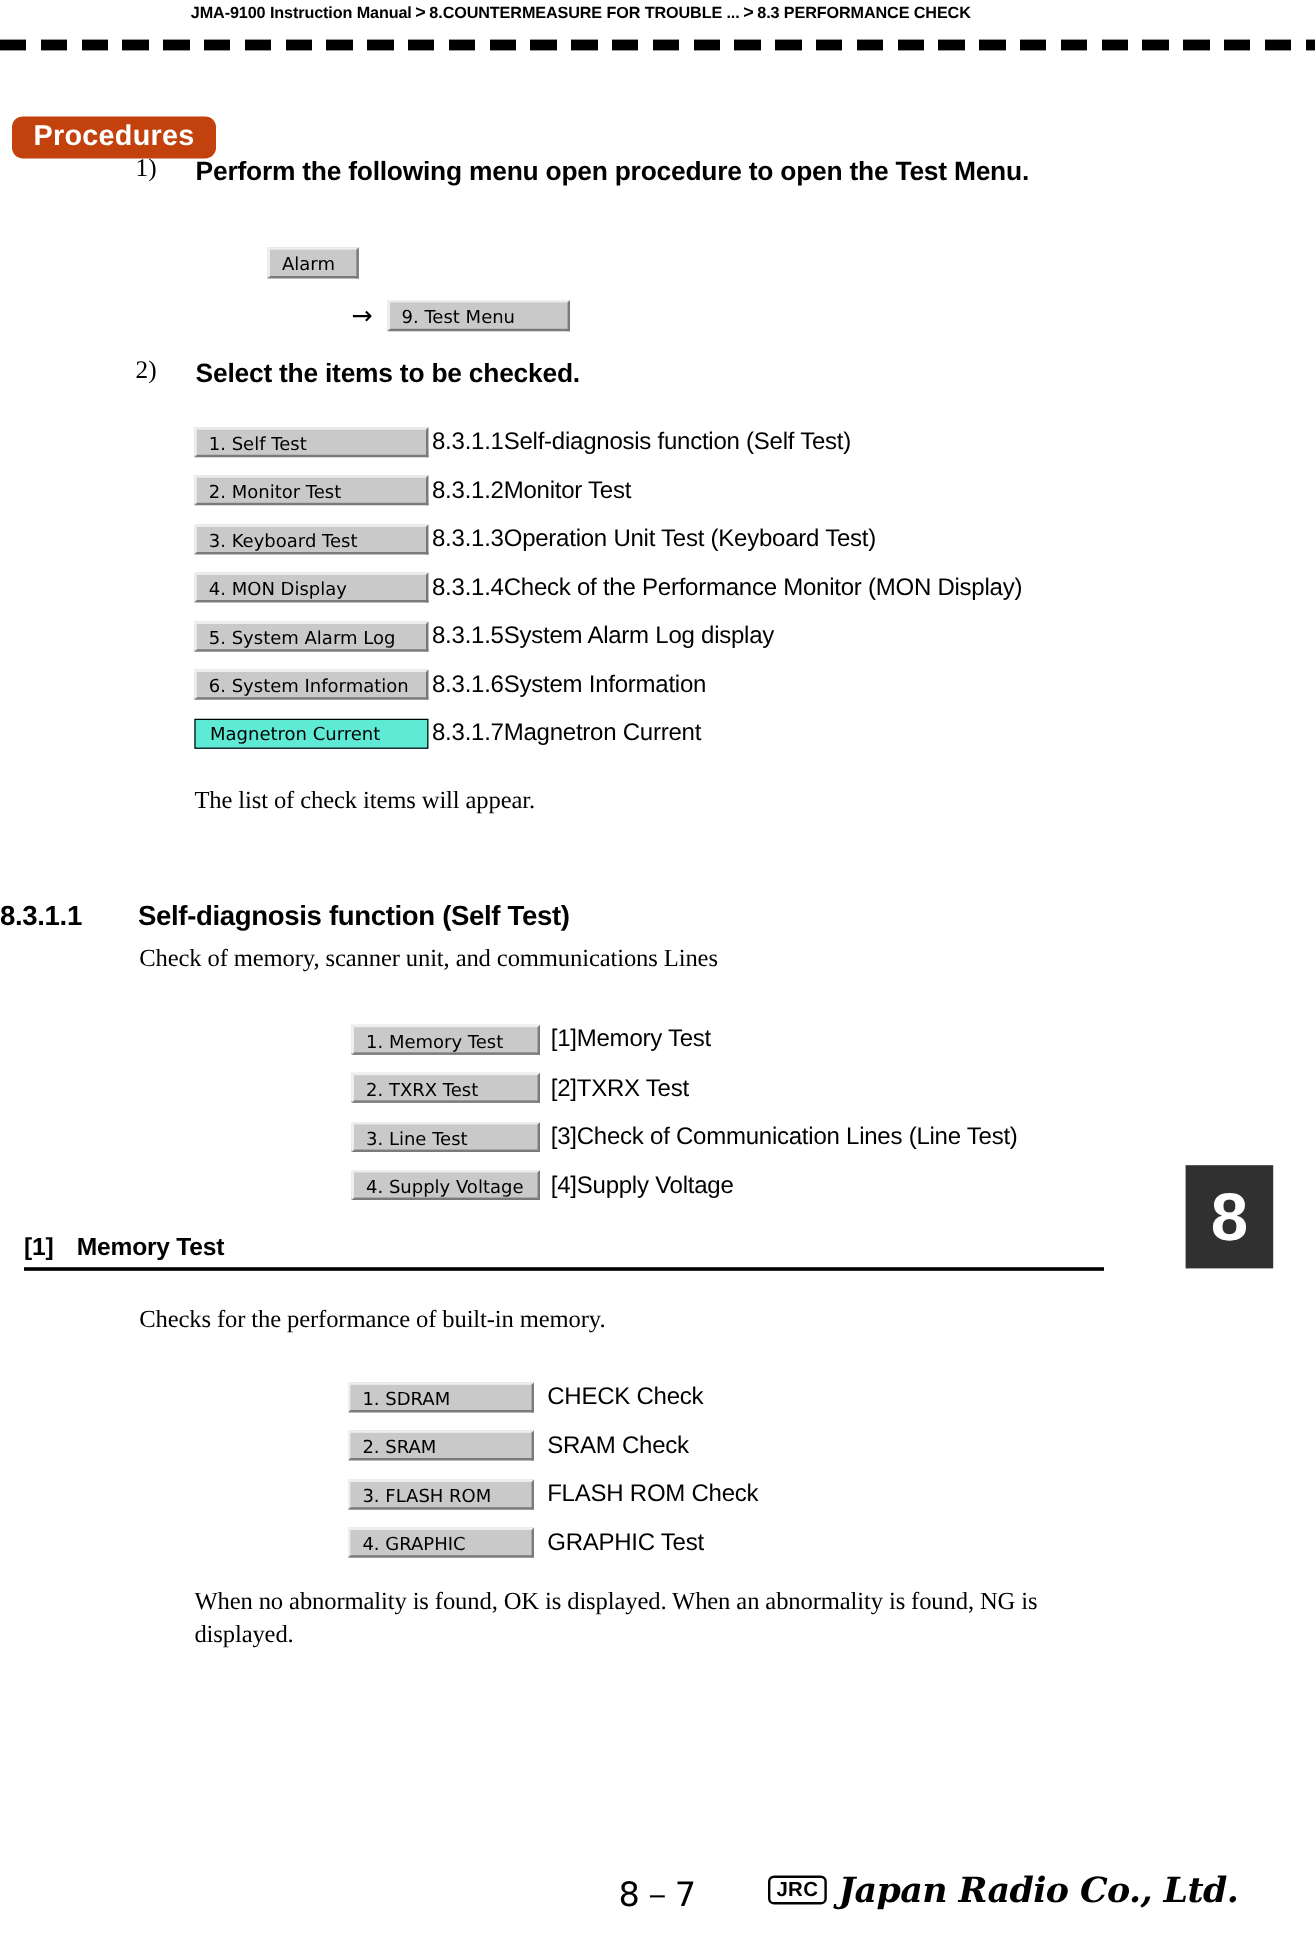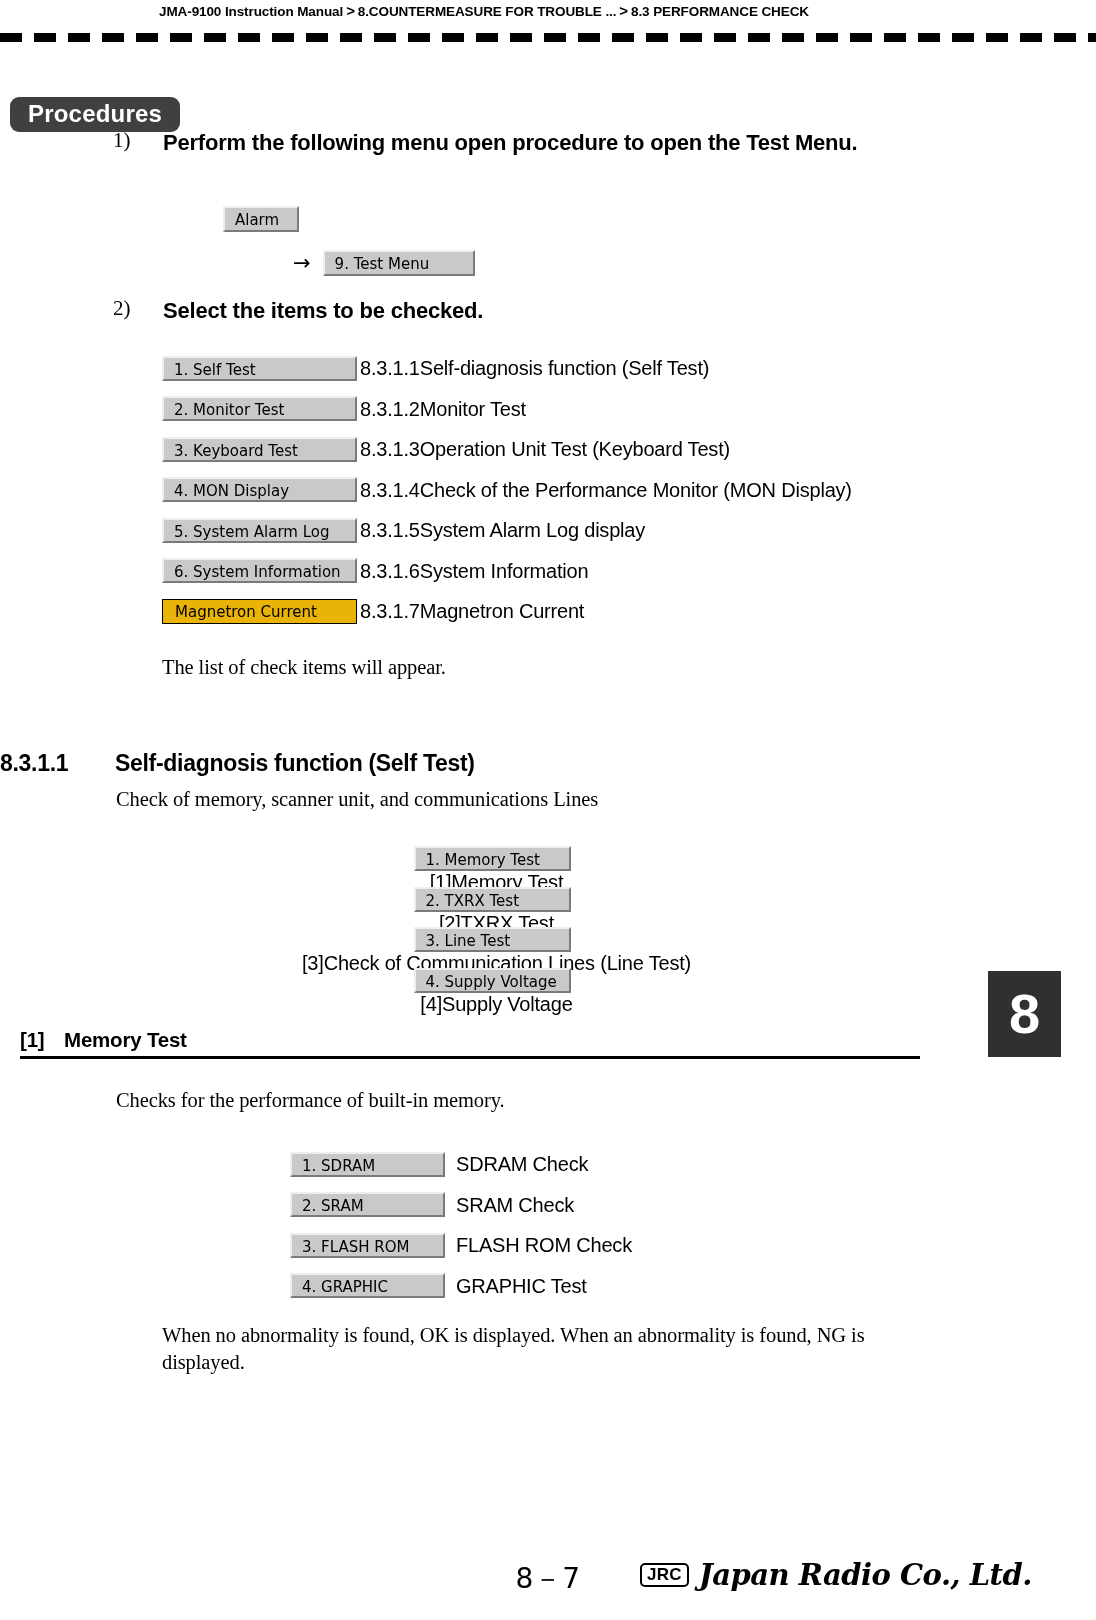--- a/index.html
+++ b/index.html
@@ -46,21 +46,21 @@
       #000000 0px, #000000 22px,
       #ffffff 22px, #ffffff 34px
     );
   }
 
   
   .procedures-badge {
     position: absolute;
     top: 97px;
     left: 10px;
-    background: #404040;
+    background: #c2410c;
     color: #ffffff;
     font-size: 24px;
     font-weight: bold;
     padding: 4px 18px 6px 18px;
     border-radius: 9px;
     line-height: 1.05;
     letter-spacing: 0.2px;
   }
 
   
@@ -95,21 +95,21 @@
     font-family: "DejaVu Sans", sans-serif;
     font-size: 15px;
     color: #000000;
     text-align: left;
     padding: 2px 0 2px 10px;
     line-height: 20px;
     white-space: nowrap;
     overflow: hidden;
   }
   .btn.plain {
-    background: #eab308;
+    background: #5eead4;
     border: 1px solid #000000;
     padding-left: 12px;
   }
 
   #btn-main {
     position: absolute;
     top: 206px;
     left: 223px;
     width: 76px;
     height: 26px;
@@ -151,21 +151,21 @@
   }
 
   
   #list-test-menu { top: 348px; left: 162px; }
   #list-test-menu .menu-row { height: 40.5px; }
   #list-test-menu .btn { width: 195px; height: 25px; }
   #list-test-menu .menu-desc { margin-left: 3px; }
 
   
   #list-self-test { top: 846px; left: 293px; }
-  #list-self-test .menu-row { height: 40.5px; flex-direction: column; }
+  #list-self-test .menu-row { height: 40.5px; }
   #list-self-test .btn { width: 157px; height: 25px; }
   #list-self-test .menu-desc { margin-left: 9px; }
 
   
   #list-memory-test { top: 1144px; left: 290px; }
   #list-memory-test .menu-row { height: 40.5px; }
   #list-memory-test .btn { width: 155px; height: 25px; }
   #list-memory-test .menu-desc { margin-left: 11px; }
 
   
@@ -364,21 +364,21 @@
   <div class="sub-rule"></div>
 </div>
 
 <div class="chapter-tab">8</div>
 
 <div class="body-serif" id="para-builtin">Checks for the performance of built-in memory.</div>
 
 <div class="menu-list" id="list-memory-test">
   <div class="menu-row">
     <span class="btn">1. SDRAM</span>
-    <span class="menu-desc">SDRAM Check</span>
+    <span class="menu-desc">CHECK Check</span>
   </div>
   <div class="menu-row">
     <span class="btn">2. SRAM</span>
     <span class="menu-desc">SRAM Check</span>
   </div>
   <div class="menu-row">
     <span class="btn">3. FLASH ROM</span>
     <span class="menu-desc">FLASH ROM Check</span>
   </div>
   <div class="menu-row">

